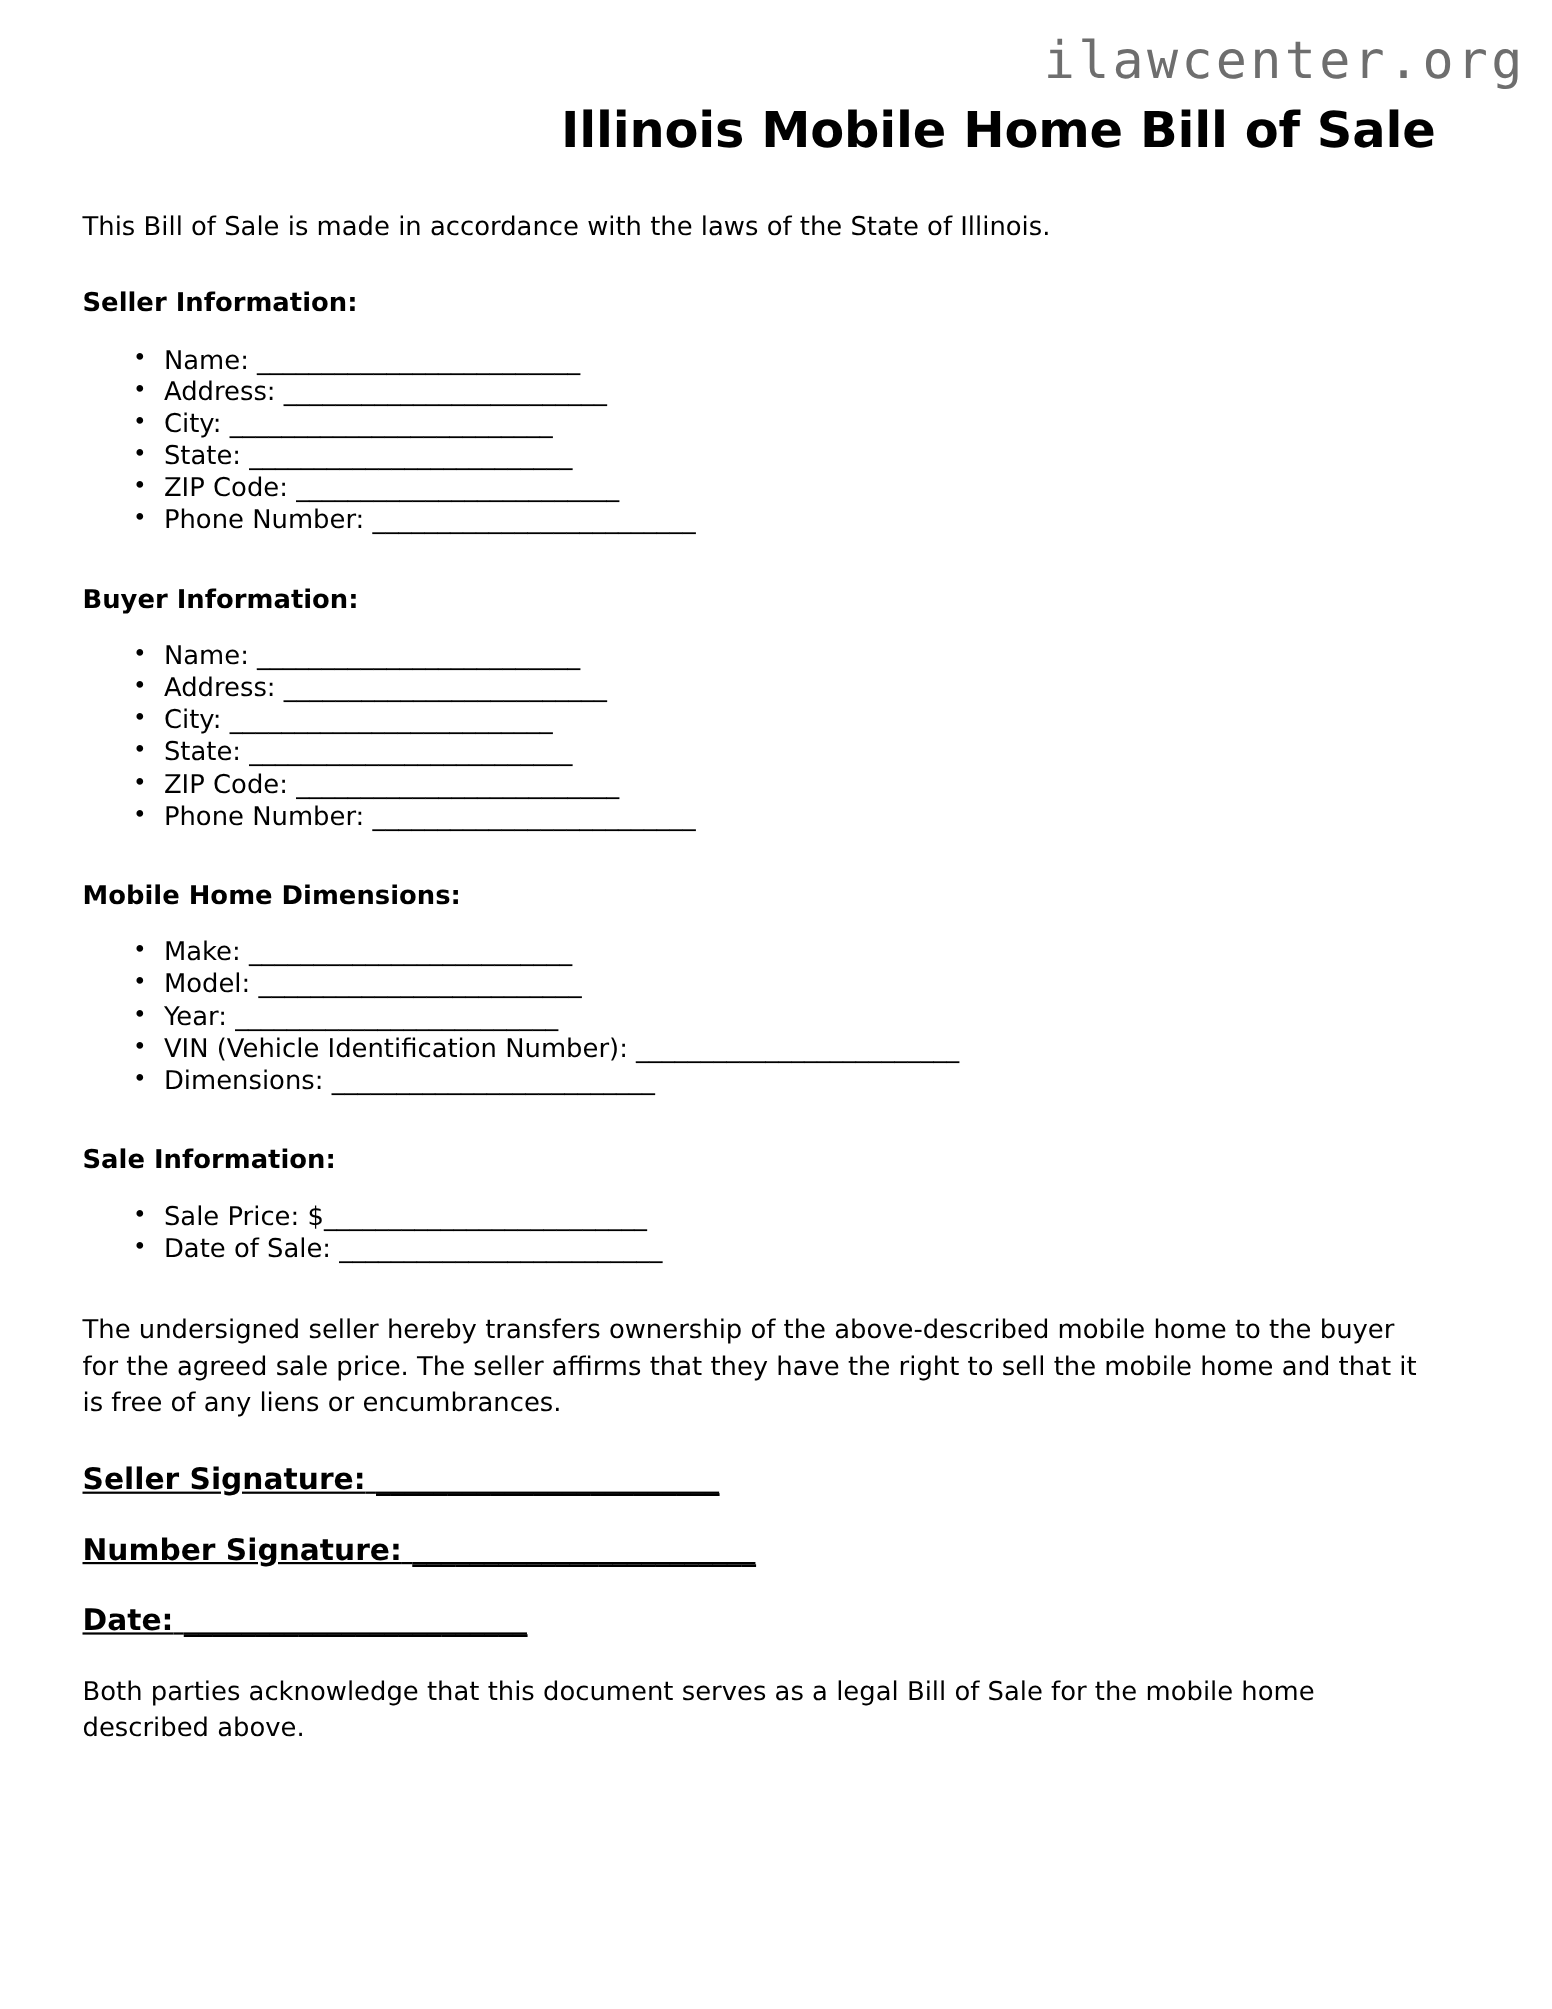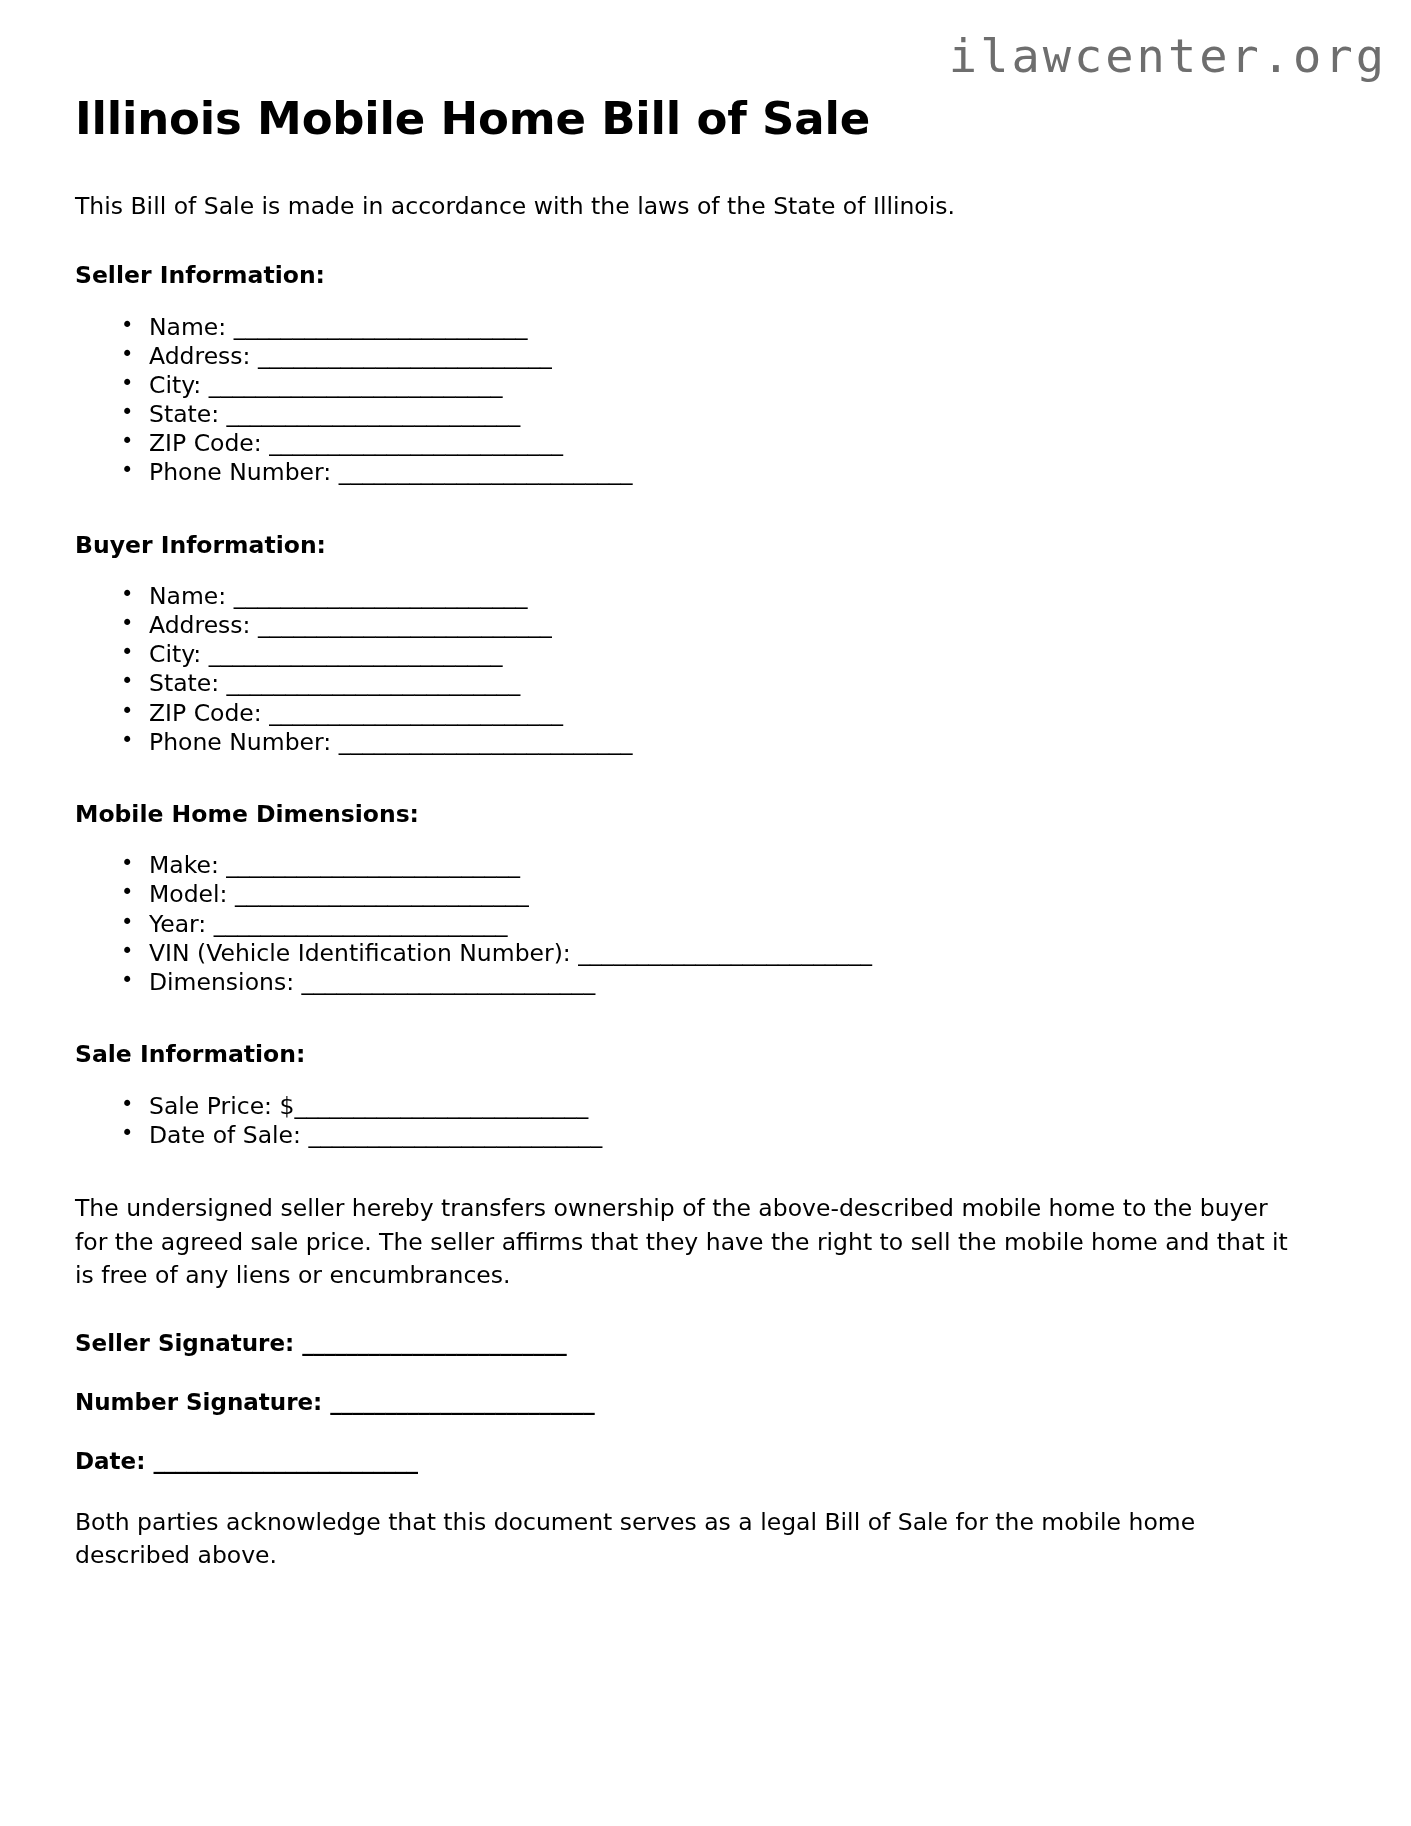--- a/index.html
+++ b/index.html
@@ -34,20 +34,21 @@
     top: 94px;
     width: 1230px;
   }
   h1.doc-title {
     font-family: "DejaVu Sans", sans-serif;
     font-size: 45px;
     font-weight: bold;
     letter-spacing: -0.2px;
     margin: 0 0 46px 0;
     line-height: 1.12;
+    text-align: right;
   }
   p.para {
     font-size: 23.5px;
     line-height: 1.44;
     margin: 0 0 36px 0;
     max-width: 1225px;
   }
   h2.section {
     font-size: 23.5px;
     font-weight: bold;
@@ -67,25 +68,26 @@
     white-space: nowrap;
   }
   ul.fields li::before {
     content: "\2022";
     position: absolute;
     left: 0;
     top: -1px;
     font-size: 21px;
   }
   .sigline {
-    font-size: 23px;
+    font-size: 27px;
     font-weight: bold;
     margin: 0 0 30px 0;
     line-height: 1.25;
     white-space: nowrap;
+    text-decoration: underline;
   }
   .sigline .blank {
     letter-spacing: -0.5px;
   }
   .closing {
     margin-top: 36px;
   }
 </style>
 </head>
 <body>

